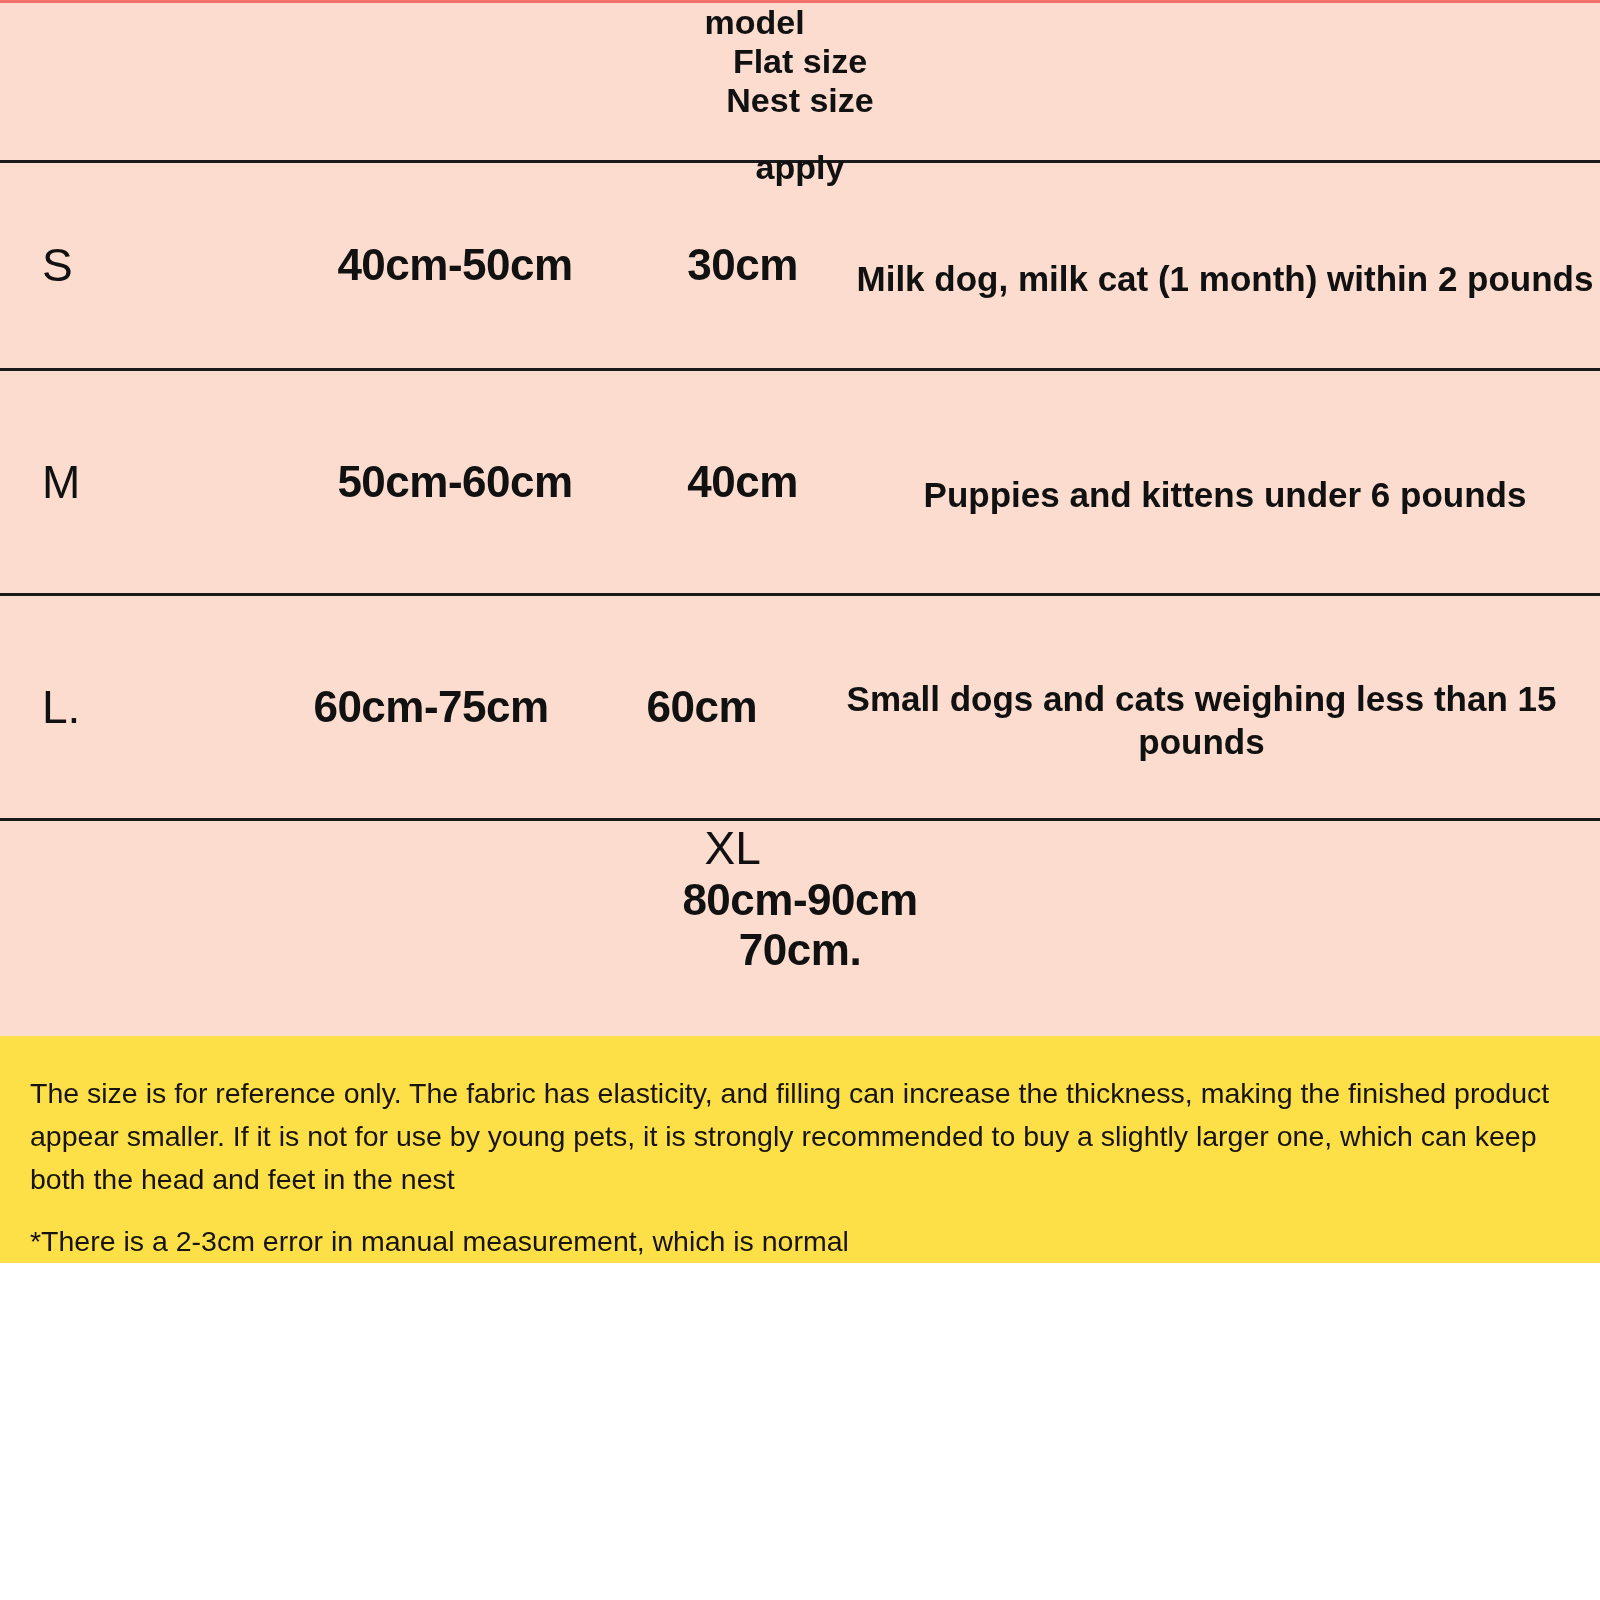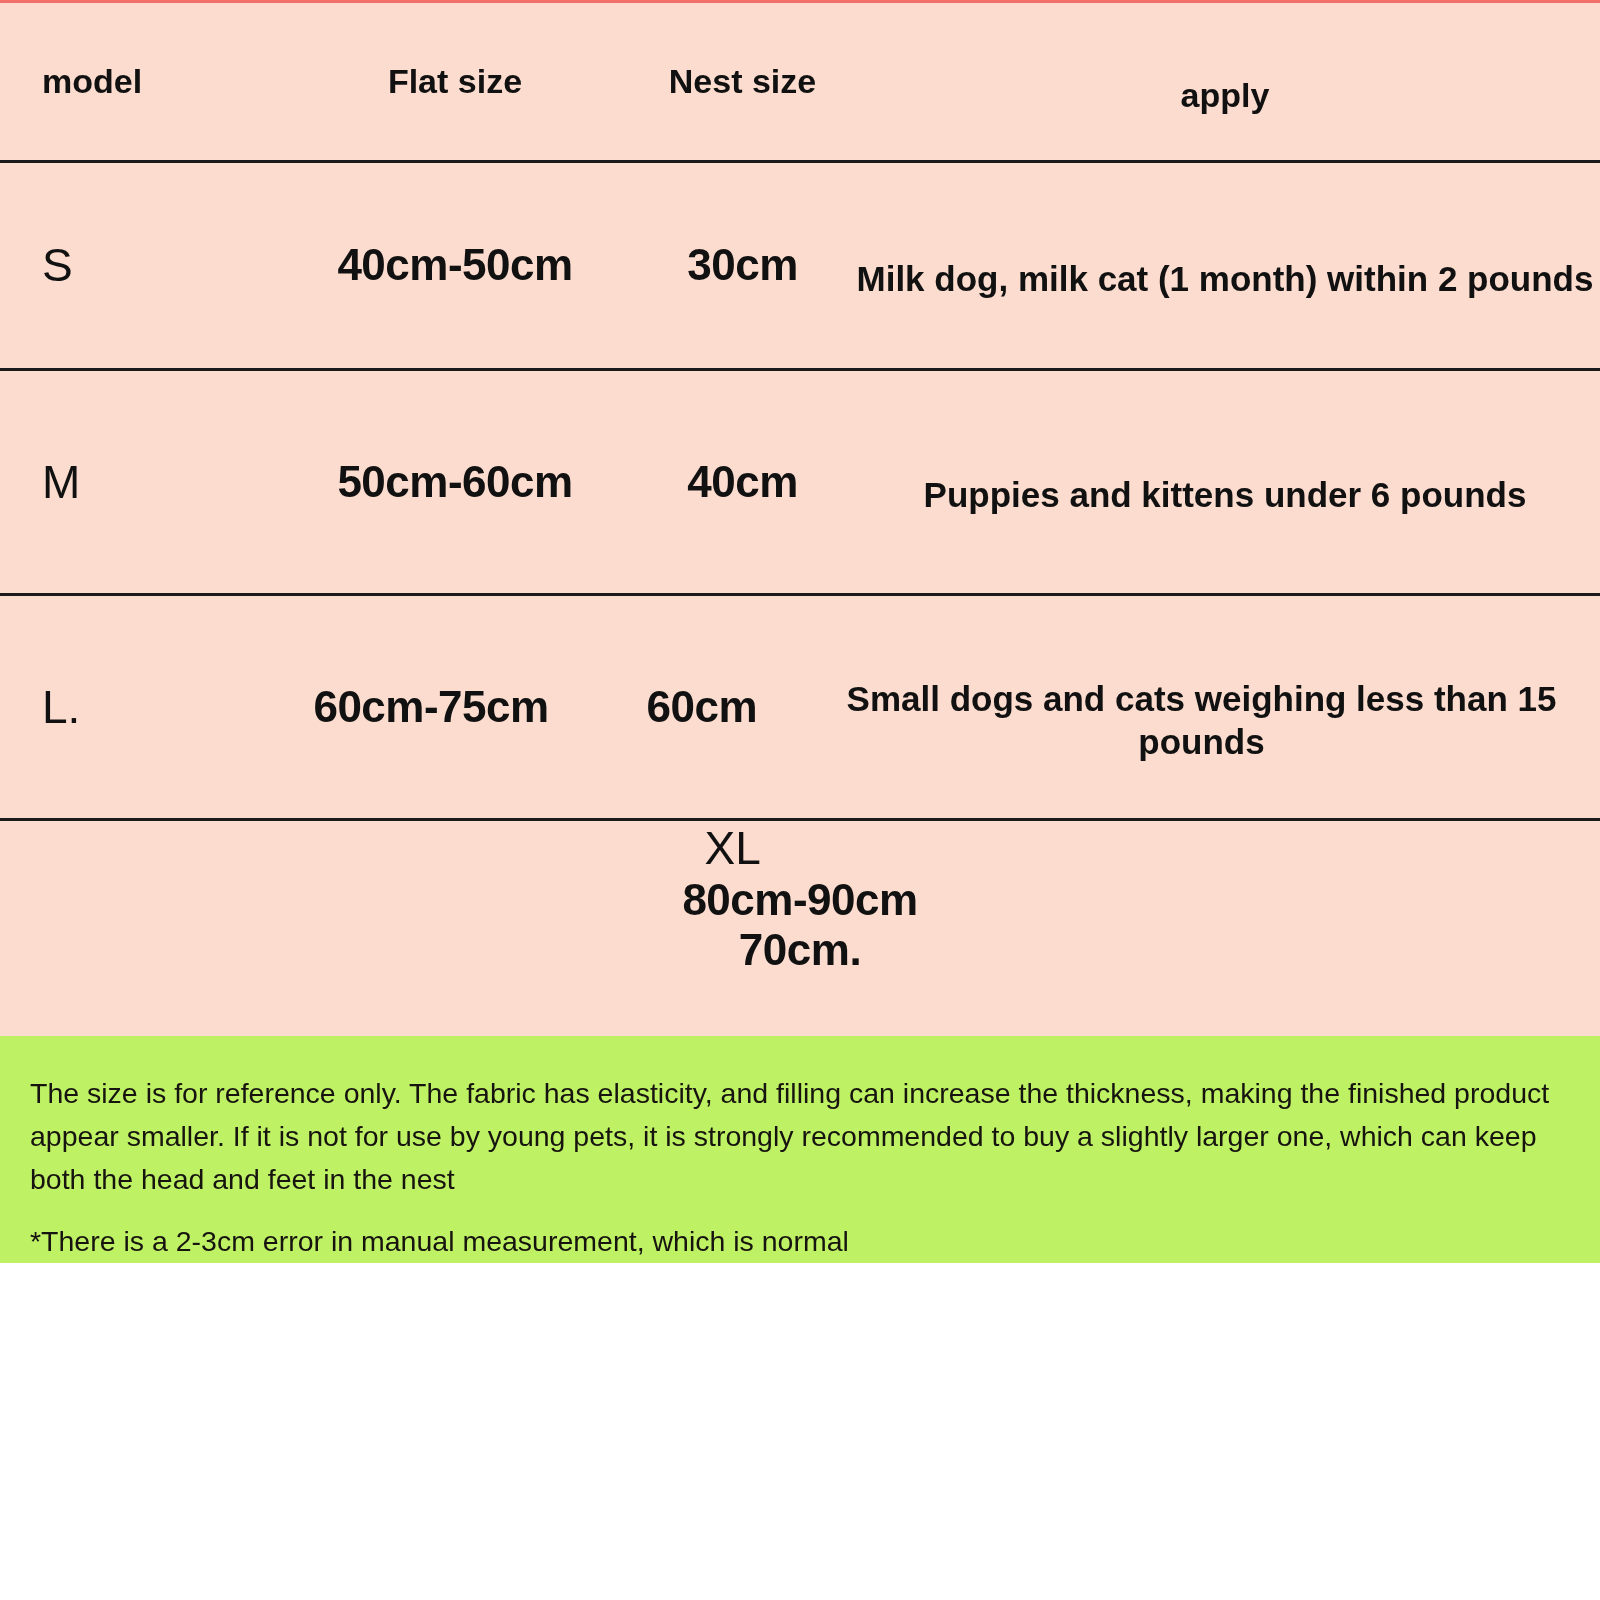--- a/index.html
+++ b/index.html
@@ -48,20 +48,21 @@
     flex-direction: column;
   }
   .row {
     display: flex;
     align-items: center;
     box-sizing: border-box;
   }
   .head-row {
     height: 160px;
     border-bottom: 3px solid #1b1b1b;
+    flex-direction: column;
   }
   .body-row {
     border-bottom: 3px solid #1b1b1b;
   }
   .body-row:last-child {
     border-bottom: none;
     flex-direction: column;
   }
   .r1 { height: 208px; }
   .r2 { height: 225px; }
@@ -110,21 +111,21 @@
   }
   .cell-apply {
     font-size: 35px;
     font-weight: bold;
     color: #111111;
     line-height: 1.22;
   }
 
   
   .footer {
-    background: #bef264;
+    background: #fde047;
     height: 338px;
     box-sizing: border-box;
     padding: 36px 42px 0 30px;
   }
   .footer p {
     margin: 0;
     color: #17140f;
     font-size: 28.5px;
     line-height: 1.52;
   }

